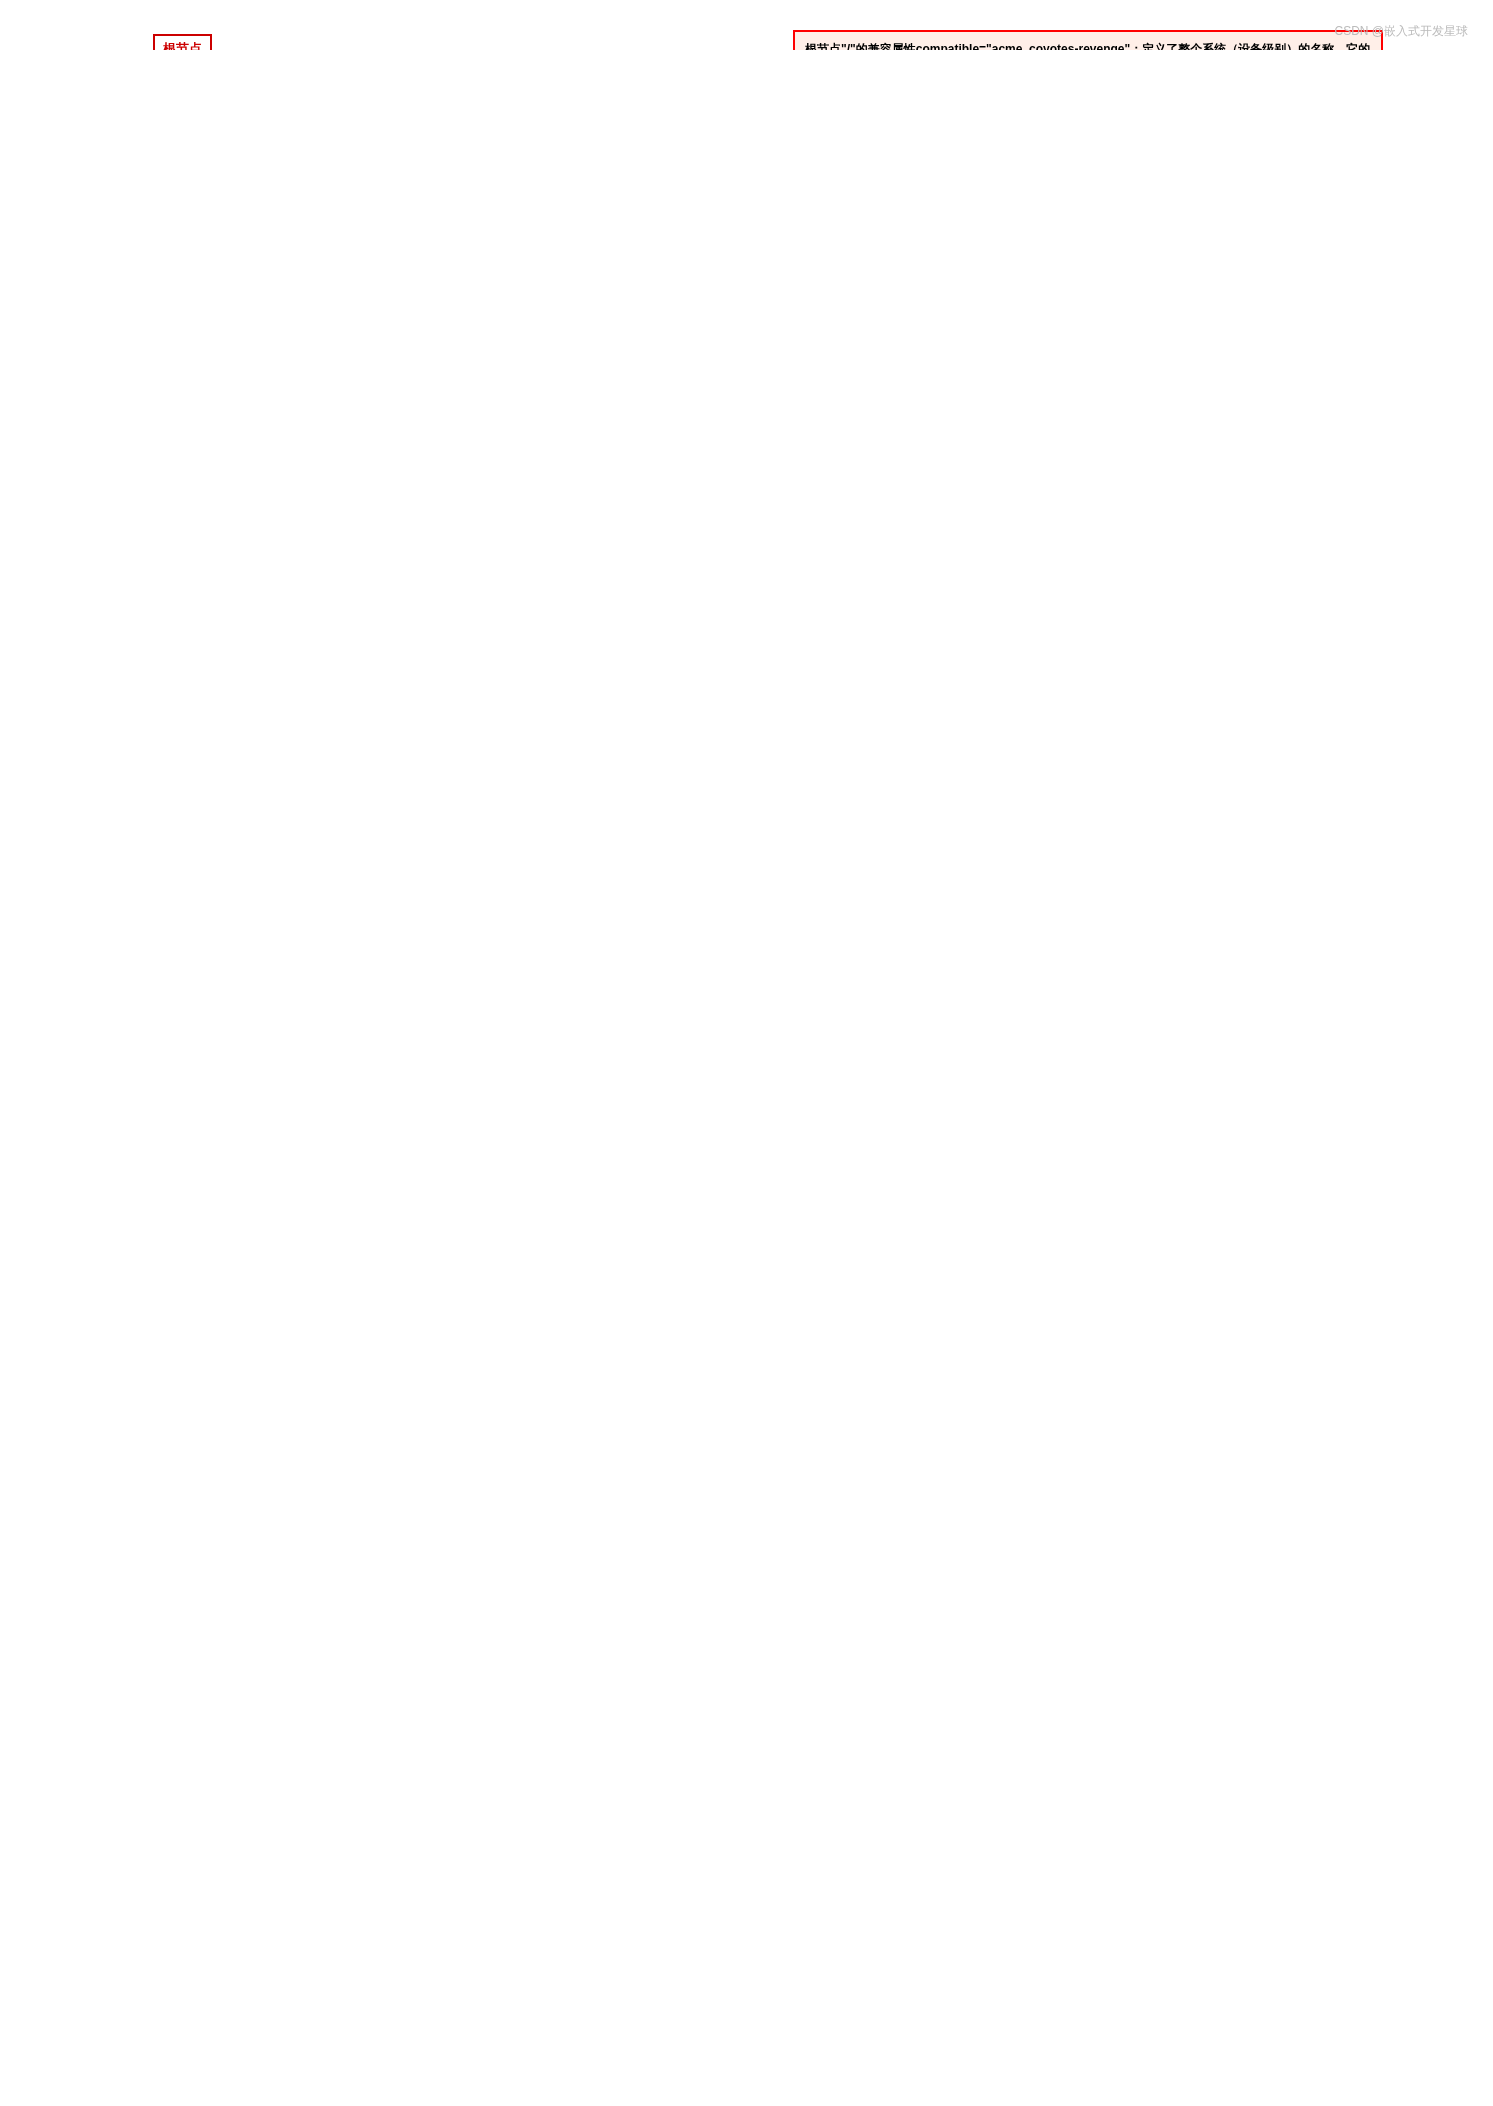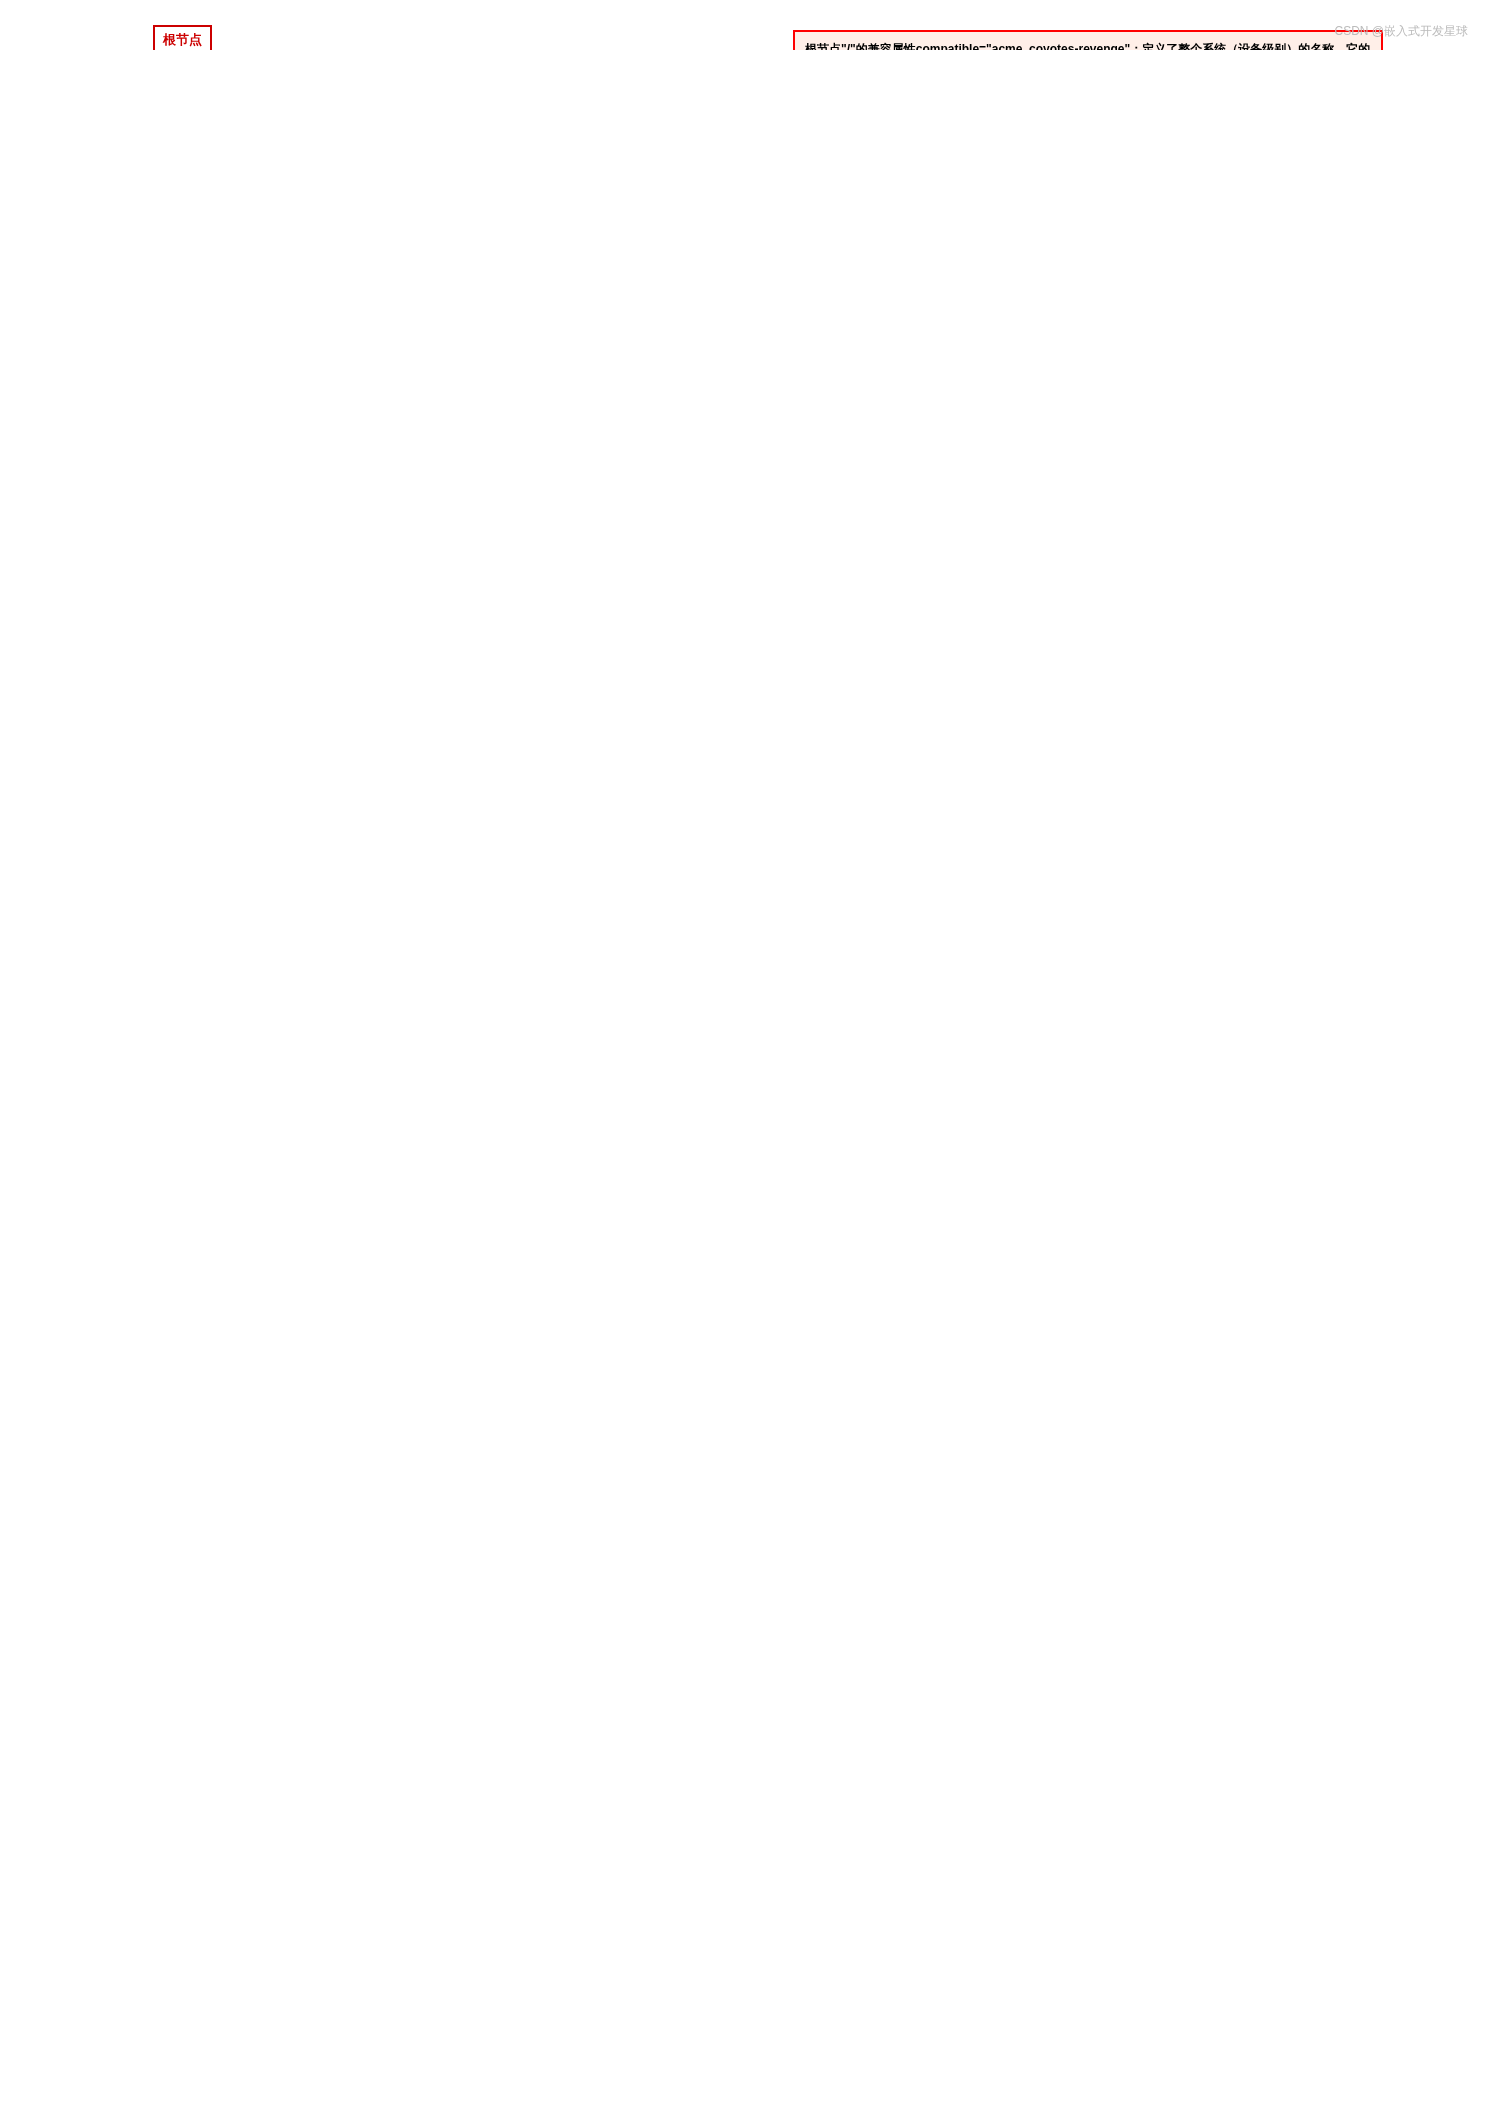--- a/index.html
+++ b/index.html
@@ -66,21 +66,21 @@
     position:absolute; left:160px; top:1080px; font-size:48px; color:#e0e0e0;
     font-family: Arial; letter-spacing:1px; z-index:0; font-weight:400;
   }
   .footer {
     position:absolute; right:25px; bottom:10px; font-size:12px; color:#bbb;
   }
 </style>
 </head>
 <body>
 
-<div class="label" style="left:153px; top:25px;">根节点</div>
+<div class="label" style="left:153px; top:34px;">根节点</div>
 <div class="label" style="left:50px; top:261px;">设备节点CPUS</div>
 
 <pre style="position:absolute; left:125px; top:100px;"><span>/ {</span>
           <span class="hl-red">compatible = "acme,coyotes-revenge";</span>
           <span class="hl-yellow">#address-cells = &lt;1&gt;;</span>
           <span class="hl-yellow">#size-cells = &lt;1&gt;;</span>
           <span>interrupt-parent = &lt;</span><span class="hl-violet">&amp;intc</span><span>&gt;;</span>
 
           <span>cpus {</span>
                   <span class="hl-yellow2">#address-cells = &lt;1&gt;;</span>

